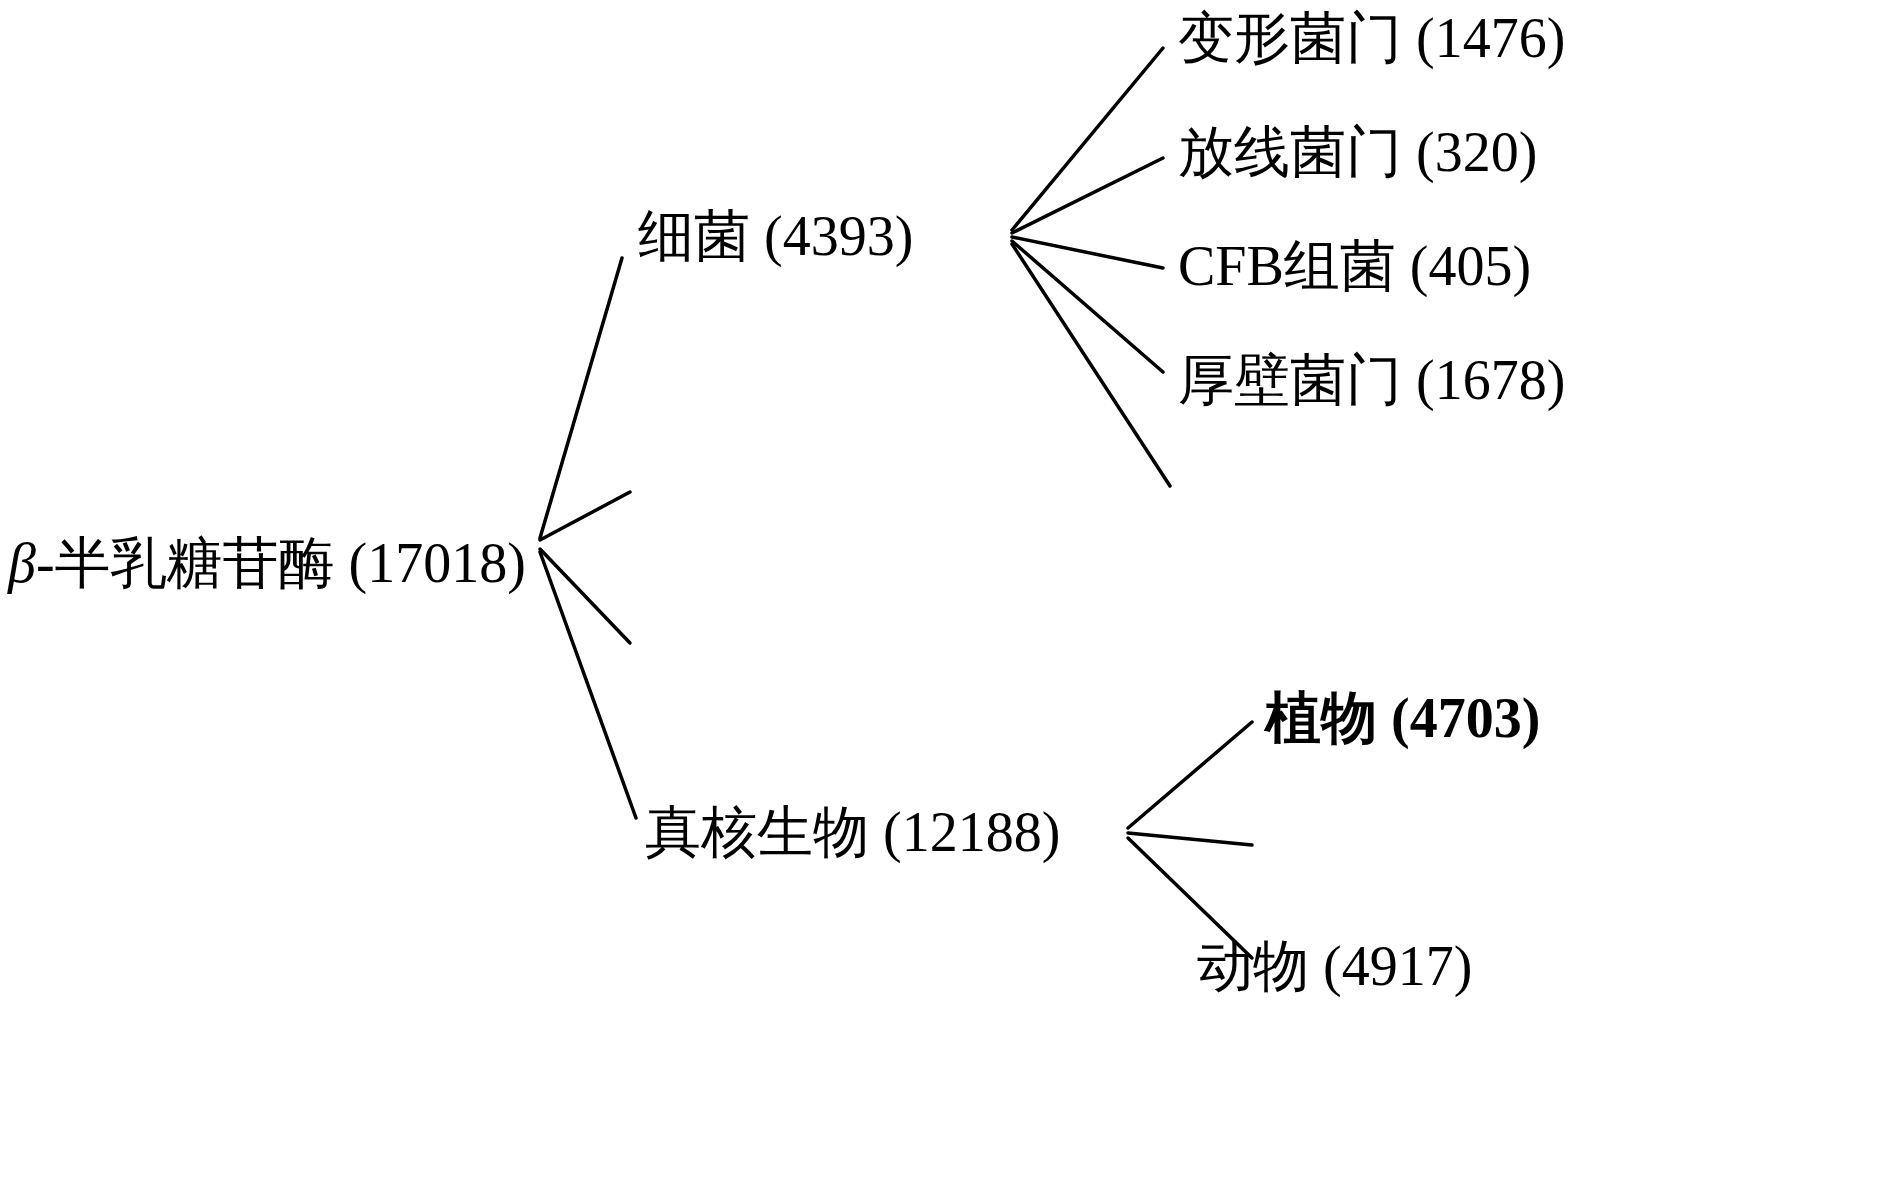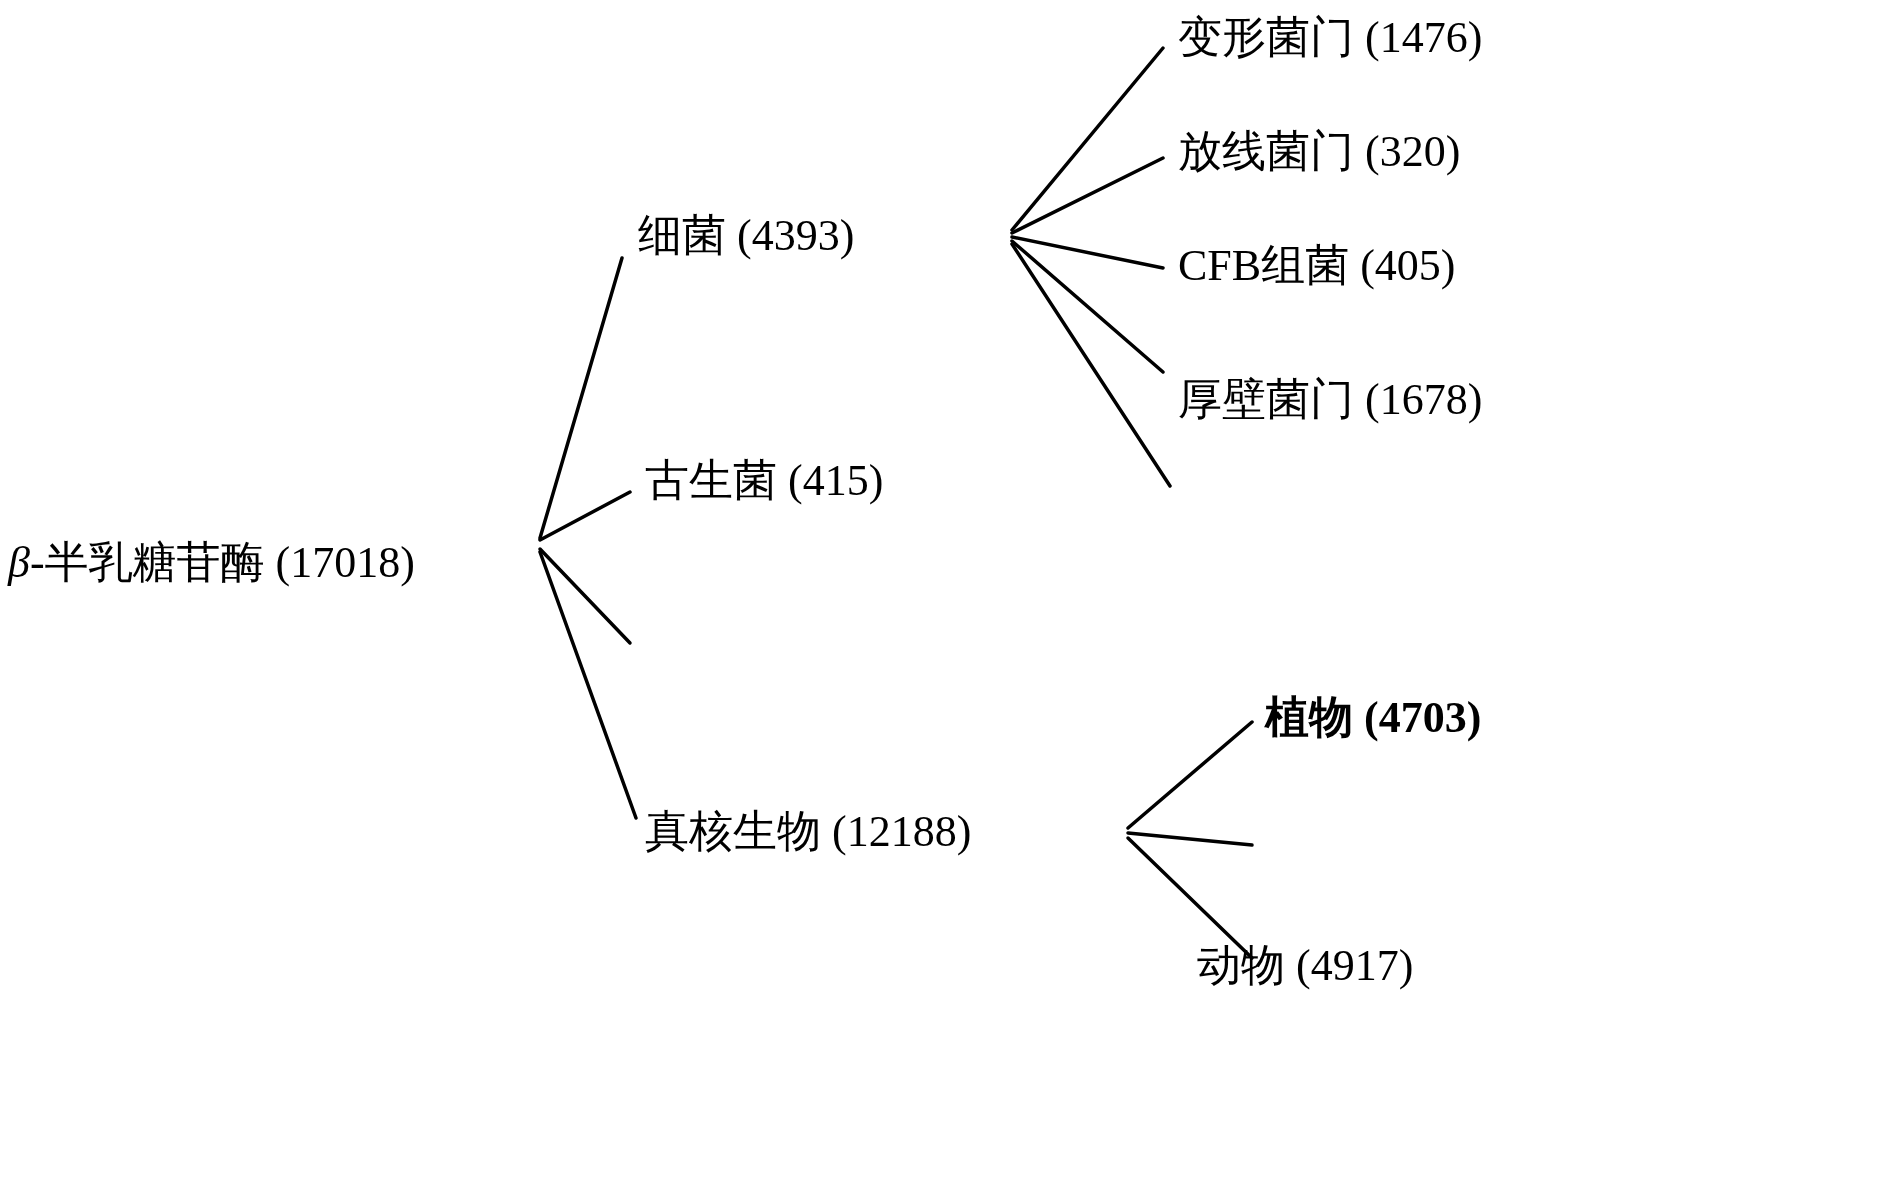--- a/index.html
+++ b/index.html
@@ -23,21 +23,21 @@
     width: 1890px;
     height: 1204px;
   }
   .edges line {
     stroke: #000000;
     stroke-width: 3.5;
     stroke-linecap: round;
   }
   .node {
     position: absolute;
-    font-size: 44px;
+    font-size: 56px;
     line-height: 56px;
     white-space: nowrap;
     color: #000000;
   }
   .beta {
     font-style: italic;
   }
 </style>
 </head>
 <body>
@@ -60,24 +60,23 @@
     <line x1="1128" y1="828" x2="1252" y2="722"></line>
     <line x1="1128" y1="833" x2="1252" y2="845"></line>
     <line x1="1128" y1="838" x2="1252" y2="958"></line>
   </svg>
 
   <div class="node" style="left:8px; top:515px;margin-top:20px;">
     <span class="beta">β</span><span>-半乳糖苷酶 (17018)</span>
   </div>
 
   <div class="node" style="left:638px; top:208px;">细菌 (4393)</div>
-  <div class="node" style="left:645px; top:453px;">古生菌 (415)</div>
   <div class="node" style="left:645px; top:804px;">真核生物 (12188)</div>
 
   <div class="node" style="left:1178px; top:10px;">变形菌门 (1476)</div>
   <div class="node" style="left:1178px; top:124px;">放线菌门 (320)</div>
   <div class="node" style="left:1178px; top:238px;">CFB组菌 (405)</div>
-  <div class="node" style="left:1178px; top:352px;margin-top:20px;">厚壁菌门 (1678)</div>
+  <div class="node" style="left:1178px; top:352px;">厚壁菌门 (1678)</div>
 
   <div class="node" style="left:1265px; top:690px;font-weight:bold;">植物 (4703)</div>
   <div class="node" style="left:1197px; top:938px;">动物 (4917)</div>
 
 </div>
 
 </body></html>

